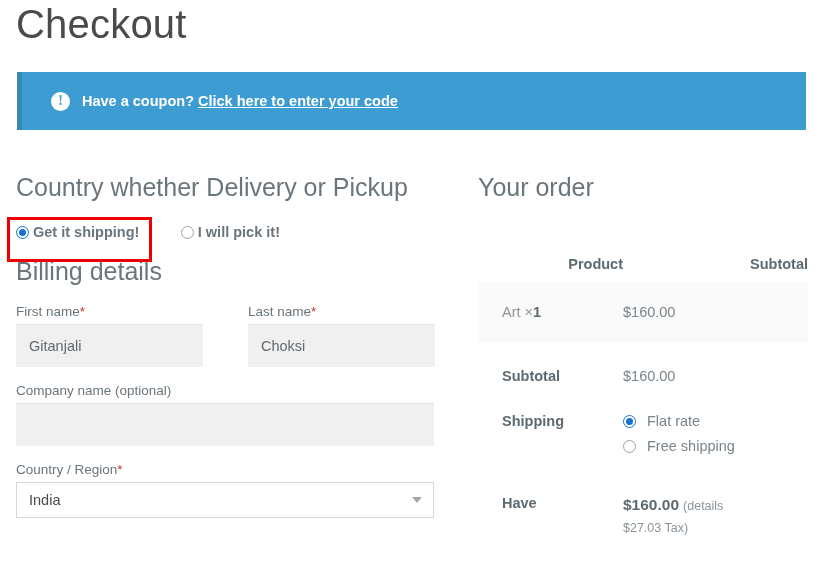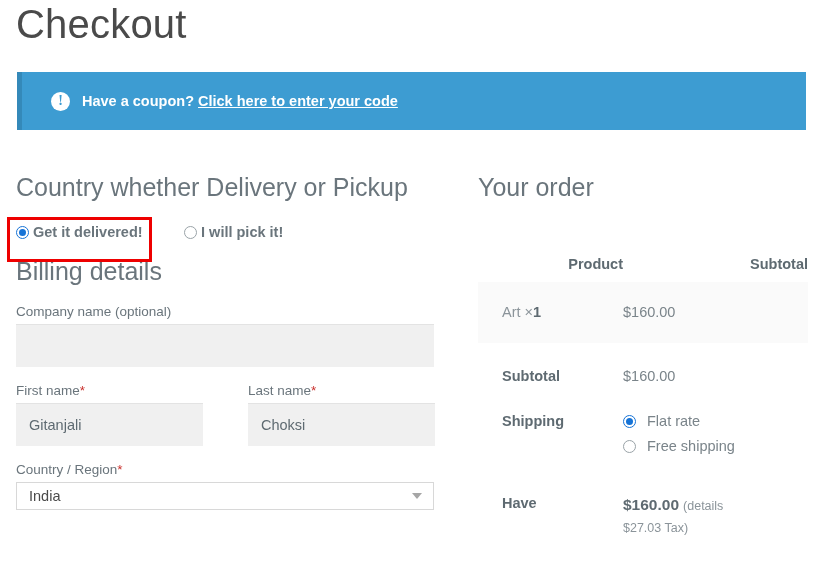--- a/index.html
+++ b/index.html
@@ -180,21 +180,21 @@
     padding: 0 13px;
     font-size: 14.5px;
     font-family: "Liberation Sans", sans-serif;
     color: #5e6a71;
     outline: none;
   }
 
   .select-wrap {
     position: relative;
     width: 100%;
-    height: 28px;
+    height: 36px;
     background: #ffffff;
     border: 1px solid #d8d8d8;
     display: flex;
     align-items: center;
   }
   .select-value {
     font-size: 14.5px;
     color: #4a4a4a;
     padding-left: 12px;
   }
@@ -281,51 +281,51 @@
 
 <div class="col-left">
 
   <h2 class="section-heading">Country whether Delivery or Pickup</h2>
 
   <div class="delivery-row">
     <div class="red-highlight"></div>
 
     <span class="radio-opt">
       <span class="radio checked"></span>
-      <span class="rlabel">Get it delivered!</span>
+      <span class="rlabel">Get it shipping!</span>
     </span>
 
     <span class="radio-opt second">
       <span class="radio"></span>
       <span class="rlabel">I will pick it!</span>
     </span>
   </div>
 
   <h2 class="section-heading billing-heading">Billing details</h2>
-
-  <div class="field-row">
-    <div class="field wide">
-      <label class="flabel">Company name (optional)</label>
-      <input class="text-input" type="text" value="" style="">
-    </div>
-  </div>
 
   <div class="field-row">
     <div class="field">
       <label class="flabel">
         <span>First name</span><span class="req">*</span>
       </label>
       <input class="text-input" type="text" value="Gitanjali" style="">
     </div>
 
     <div class="field spacer">
       <label class="flabel">
         <span>Last name</span><span class="req">*</span>
       </label>
       <input class="text-input" type="text" value="Choksi" style="">
+    </div>
+  </div>
+
+  <div class="field-row">
+    <div class="field wide">
+      <label class="flabel">Company name (optional)</label>
+      <input class="text-input" type="text" value="" style="">
     </div>
   </div>
 
   <div class="field-row">
     <div class="field wide">
       <label class="flabel">
         <span>Country / Region</span><span class="req">*</span>
       </label>
       <div class="select-wrap">
         <span class="select-value">India</span>

